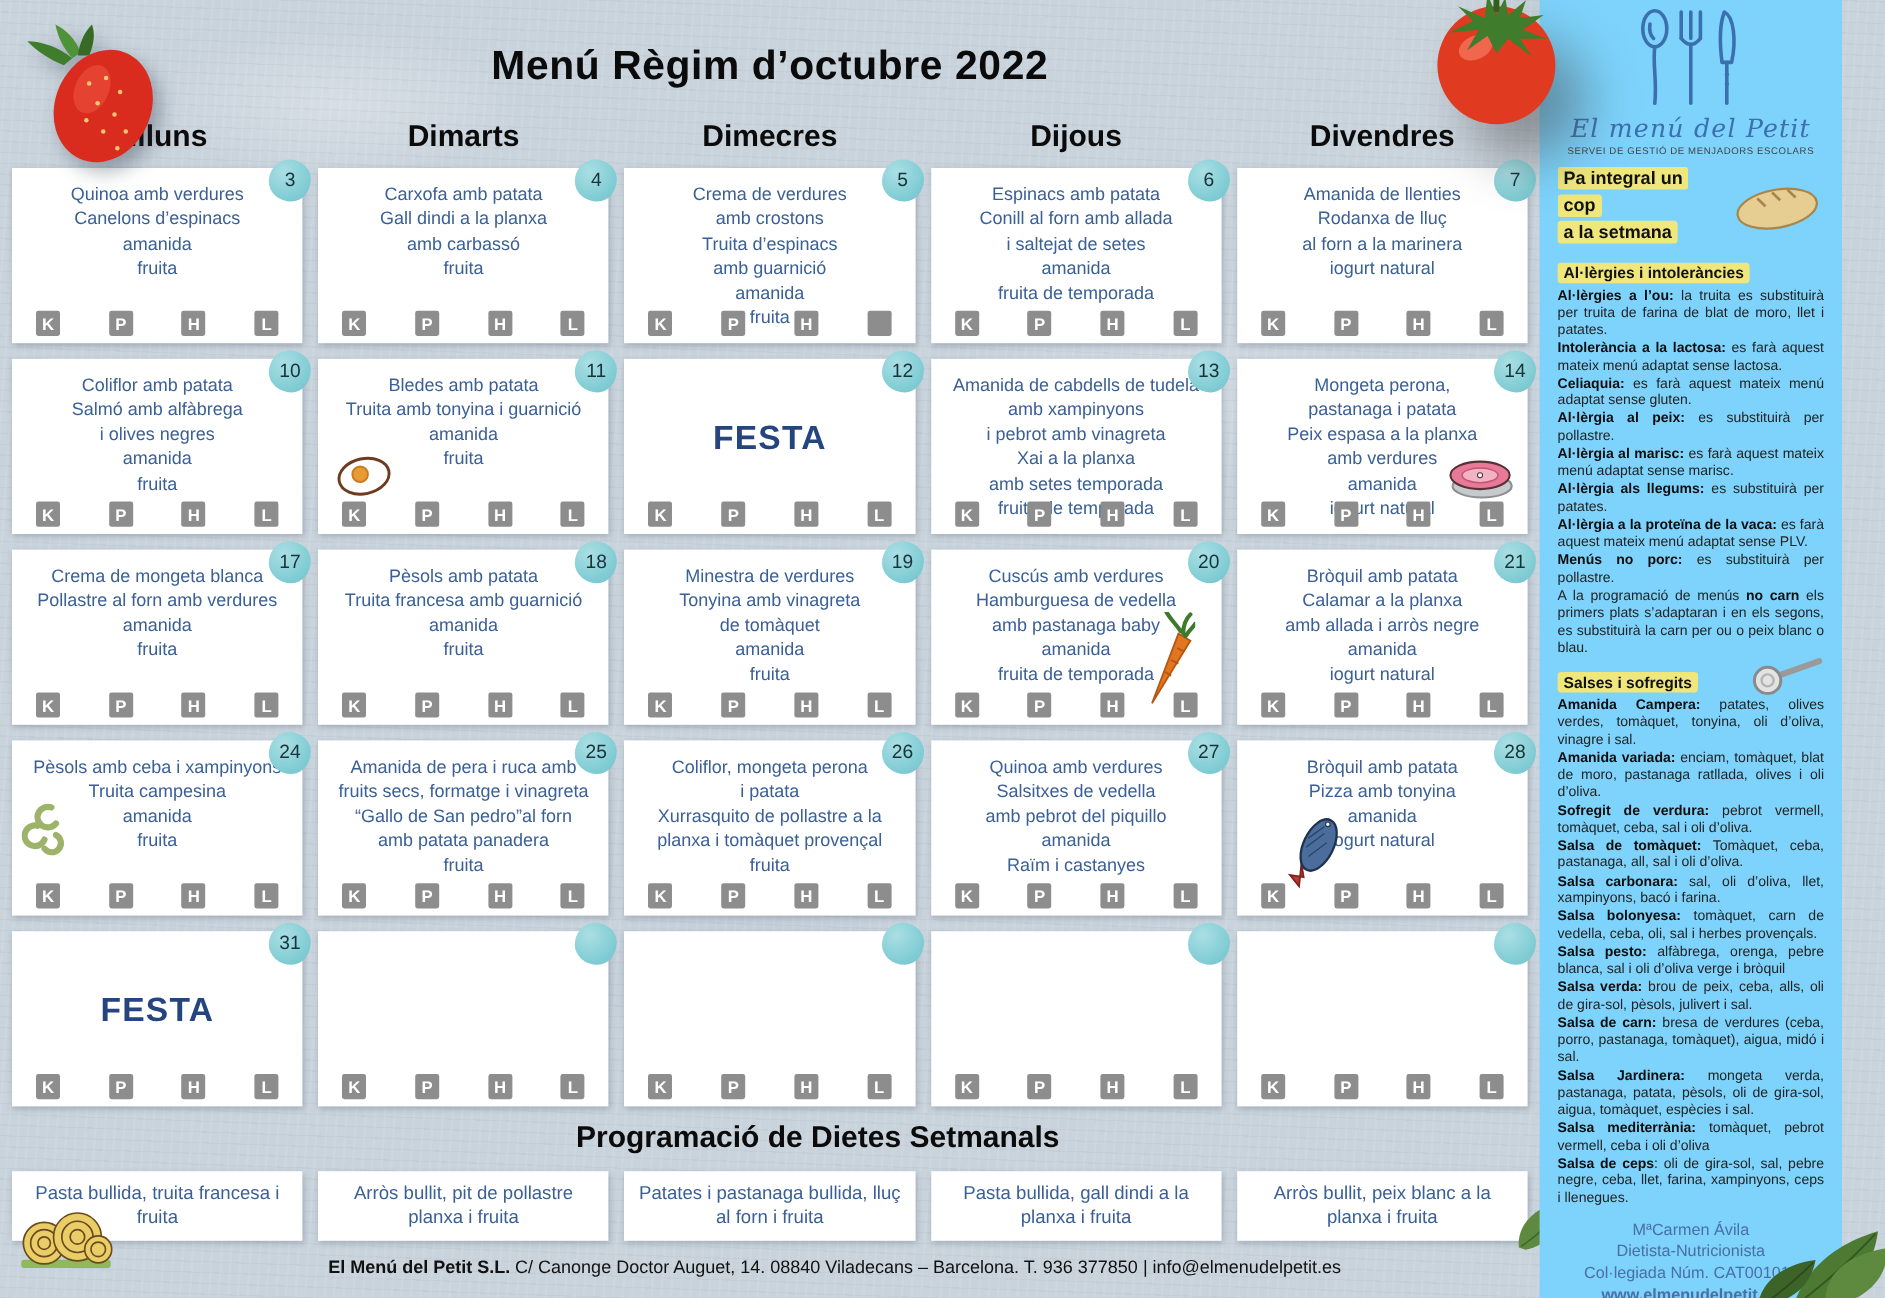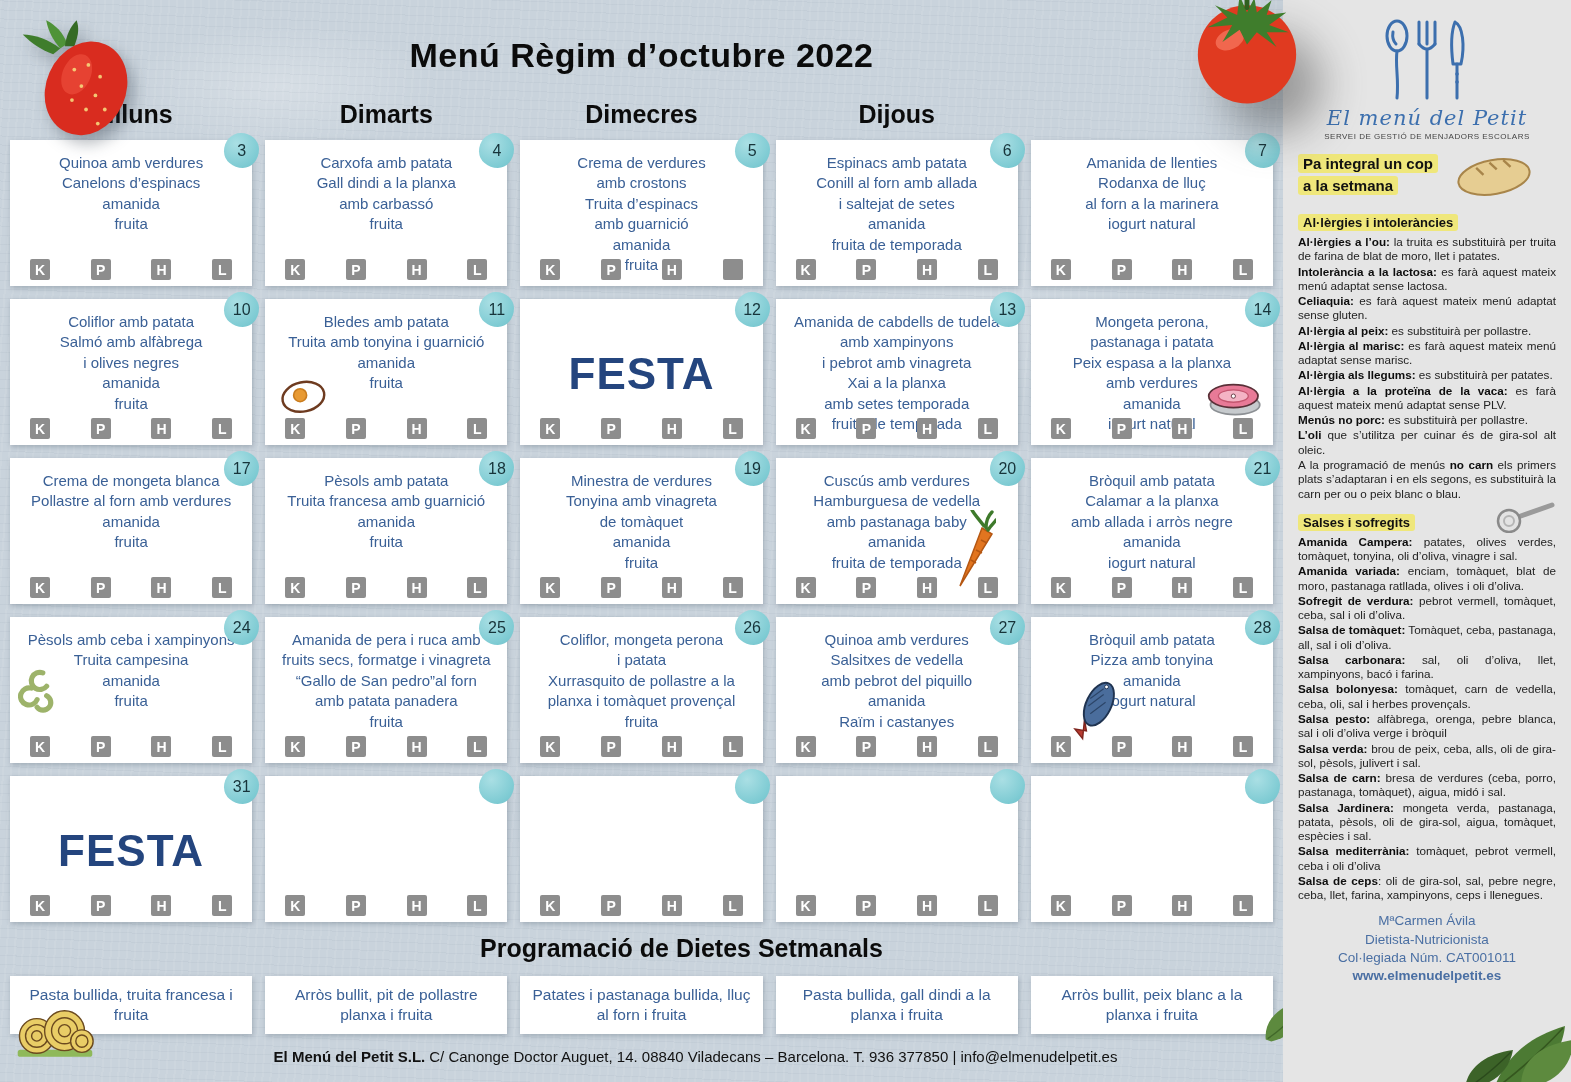--- a/index.html
+++ b/index.html
@@ -37,21 +37,21 @@
     position:absolute; top:-7px; right:-7px; width:35px; height:35px;
     background:radial-gradient(circle at 35% 30%, #aadfe4, #7ecbd3 70%, #6fbec8);
     border-radius:48% 52% 46% 54%/52% 46% 54% 48%;
     display:flex; align-items:center; justify-content:center;
     font-size:16px; color:#17343a; z-index:3;
   }
   .lines { padding:13px 6px 0 6px; text-align:center; }
   .line { font-size:15px; line-height:1.36; color:#3a6096; }
   .festa {
     position:absolute; left:0; right:0; top:50px; text-align:center;
-    font-size:44px; font-weight:bold; color:#24457e; letter-spacing:1px;
+    font-size:28px; font-weight:bold; color:#24457e; letter-spacing:1px;
   }
   .badges {
     position:absolute; left:0; right:0; bottom:6px;
     display:flex; justify-content:space-between; padding:0 20px; z-index:2;
   }
   .kbadge {
     width:20px; height:21px; background:#8d8d8d; color:#ffffff;
     font-size:14px; font-weight:bold; display:flex; align-items:center; justify-content:center;
     border-radius:2px;
   }
@@ -74,22 +74,22 @@
     display:flex; align-items:center; justify-content:center; text-align:center;
     font-size:15.5px; line-height:1.3; color:#3a6096; padding:2px 8px;
   }
   .page-footer {
     position:absolute; left:0; top:1048px; width:1283px; text-align:center;
     font-size:15px; color:#111; padding-left:80px;
   }
   .page-footer b { margin-right:4px;padding-left:28px; }
   
   .sidebar {
-    position:absolute; left:1283px; top:0; width:288px; height:1082px;
-    background:#e5e5e5; padding:16px 15px 0 15px; overflow:hidden;
+    position:absolute; left:1283px; top:0; width:252px; height:1082px;
+    background:#7dd3fc; padding:4px 15px 0 15px; overflow:hidden;
   }
   .logo { text-align:center; margin-top:2px; }
   .logo-title {
     font-family:"DejaVu Serif", serif; font-style:italic;
     font-size:21px; color:#3c6fae; letter-spacing:1px; margin-top:-2px;
   }
   .logo-subtitle { font-size:8px; letter-spacing:0.5px; color:#444; margin-top:2px; }
   .bread-row { display:flex; align-items:center; margin-top:8px; }
   .bread-note { font-size:15px; font-weight:bold; color:#111; line-height:1.5; }
   .hl { background:#efe77b; padding:1px 5px; border-radius:3px; box-decoration-break:clone; }
@@ -112,20 +112,21 @@
 </head>
 <body>
 
 <div class="main">
   <div class="page-title">Menú Règim d’octubre 2022</div>
   <div class="day-headers">
       <div class="day-header">Dilluns</div>
       <div class="day-header">Dimarts</div>
       <div class="day-header">Dimecres</div>
       <div class="day-header">Dijous</div>
+      <div class="day-header">Divendres</div>
     </div>
   <div class="calendar-grid">
       <div class="cell">
         <div class="daynum">3</div>
         <div class="lines">
           <div class="line">Quinoa amb verdures</div>
           <div class="line">Canelons d’espinacs</div>
           <div class="line">amanida</div>
           <div class="line">fruita</div>
         </div>
@@ -602,21 +603,20 @@
   </div>
   <div id="allergies-list">
       <p class="side-para"><b>Al·lèrgies a l’ou:</b><span> la truita es substituirà per truita de farina de blat de moro, llet i patates.</span></p>
       <p class="side-para"><b>Intolerància a la lactosa:</b><span> es farà aquest mateix menú adaptat sense lactosa.</span></p>
       <p class="side-para"><b>Celiaquia:</b><span> es farà aquest mateix menú adaptat sense gluten.</span></p>
       <p class="side-para"><b>Al·lèrgia al peix:</b><span> es substituirà per pollastre.</span></p>
       <p class="side-para"><b>Al·lèrgia al marisc:</b><span> es farà aquest mateix menú adaptat sense marisc.</span></p>
       <p class="side-para"><b>Al·lèrgia als llegums:</b><span> es substituirà per patates.</span></p>
       <p class="side-para"><b>Al·lèrgia a la proteïna de la vaca:</b><span> es farà aquest mateix menú adaptat sense PLV.</span></p>
       <p class="side-para"><b>Menús no porc:</b><span> es substituirà per pollastre.</span></p>
-      <p class="side-para"><b>L’oli</b><span> que s’utilitza per cuinar és de gira-sol alt oleic.</span></p>
       <p class="side-para"><span>A la programació de menús </span><b>no carn</b><span> els primers plats s’adaptaran i en els segons, es substituirà la carn per ou o  peix blanc o blau.</span></p>
     </div>
 
   <div class="side-section-title sauces-head">
     <span class="hl">Salses i sofregits</span>
     <svg class="spoon-ico" width="62" height="34" viewBox="0 0 62 34">
       <line x1="24" y1="18" x2="58" y2="6" stroke="#9a9a9a" stroke-width="5" stroke-linecap="round"></line>
       <circle cx="15" cy="22" r="11" fill="#e3e3e3" stroke="#8a8a8a" stroke-width="2.5"></circle>
       <circle cx="15" cy="22" r="5" fill="none" stroke="#b5b5b5" stroke-width="2"></circle>
     </svg>

